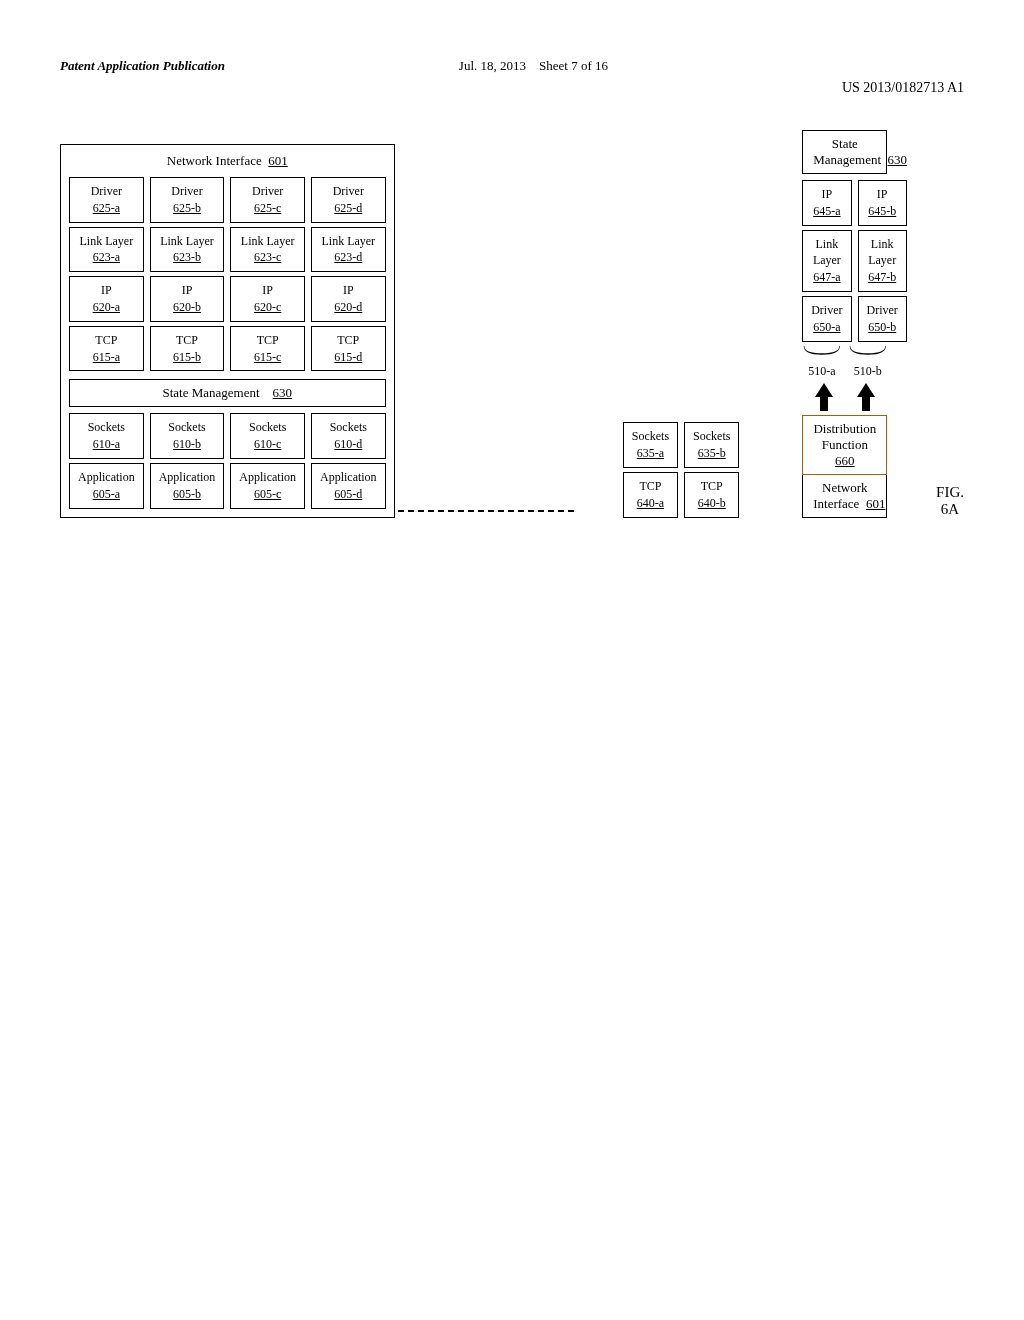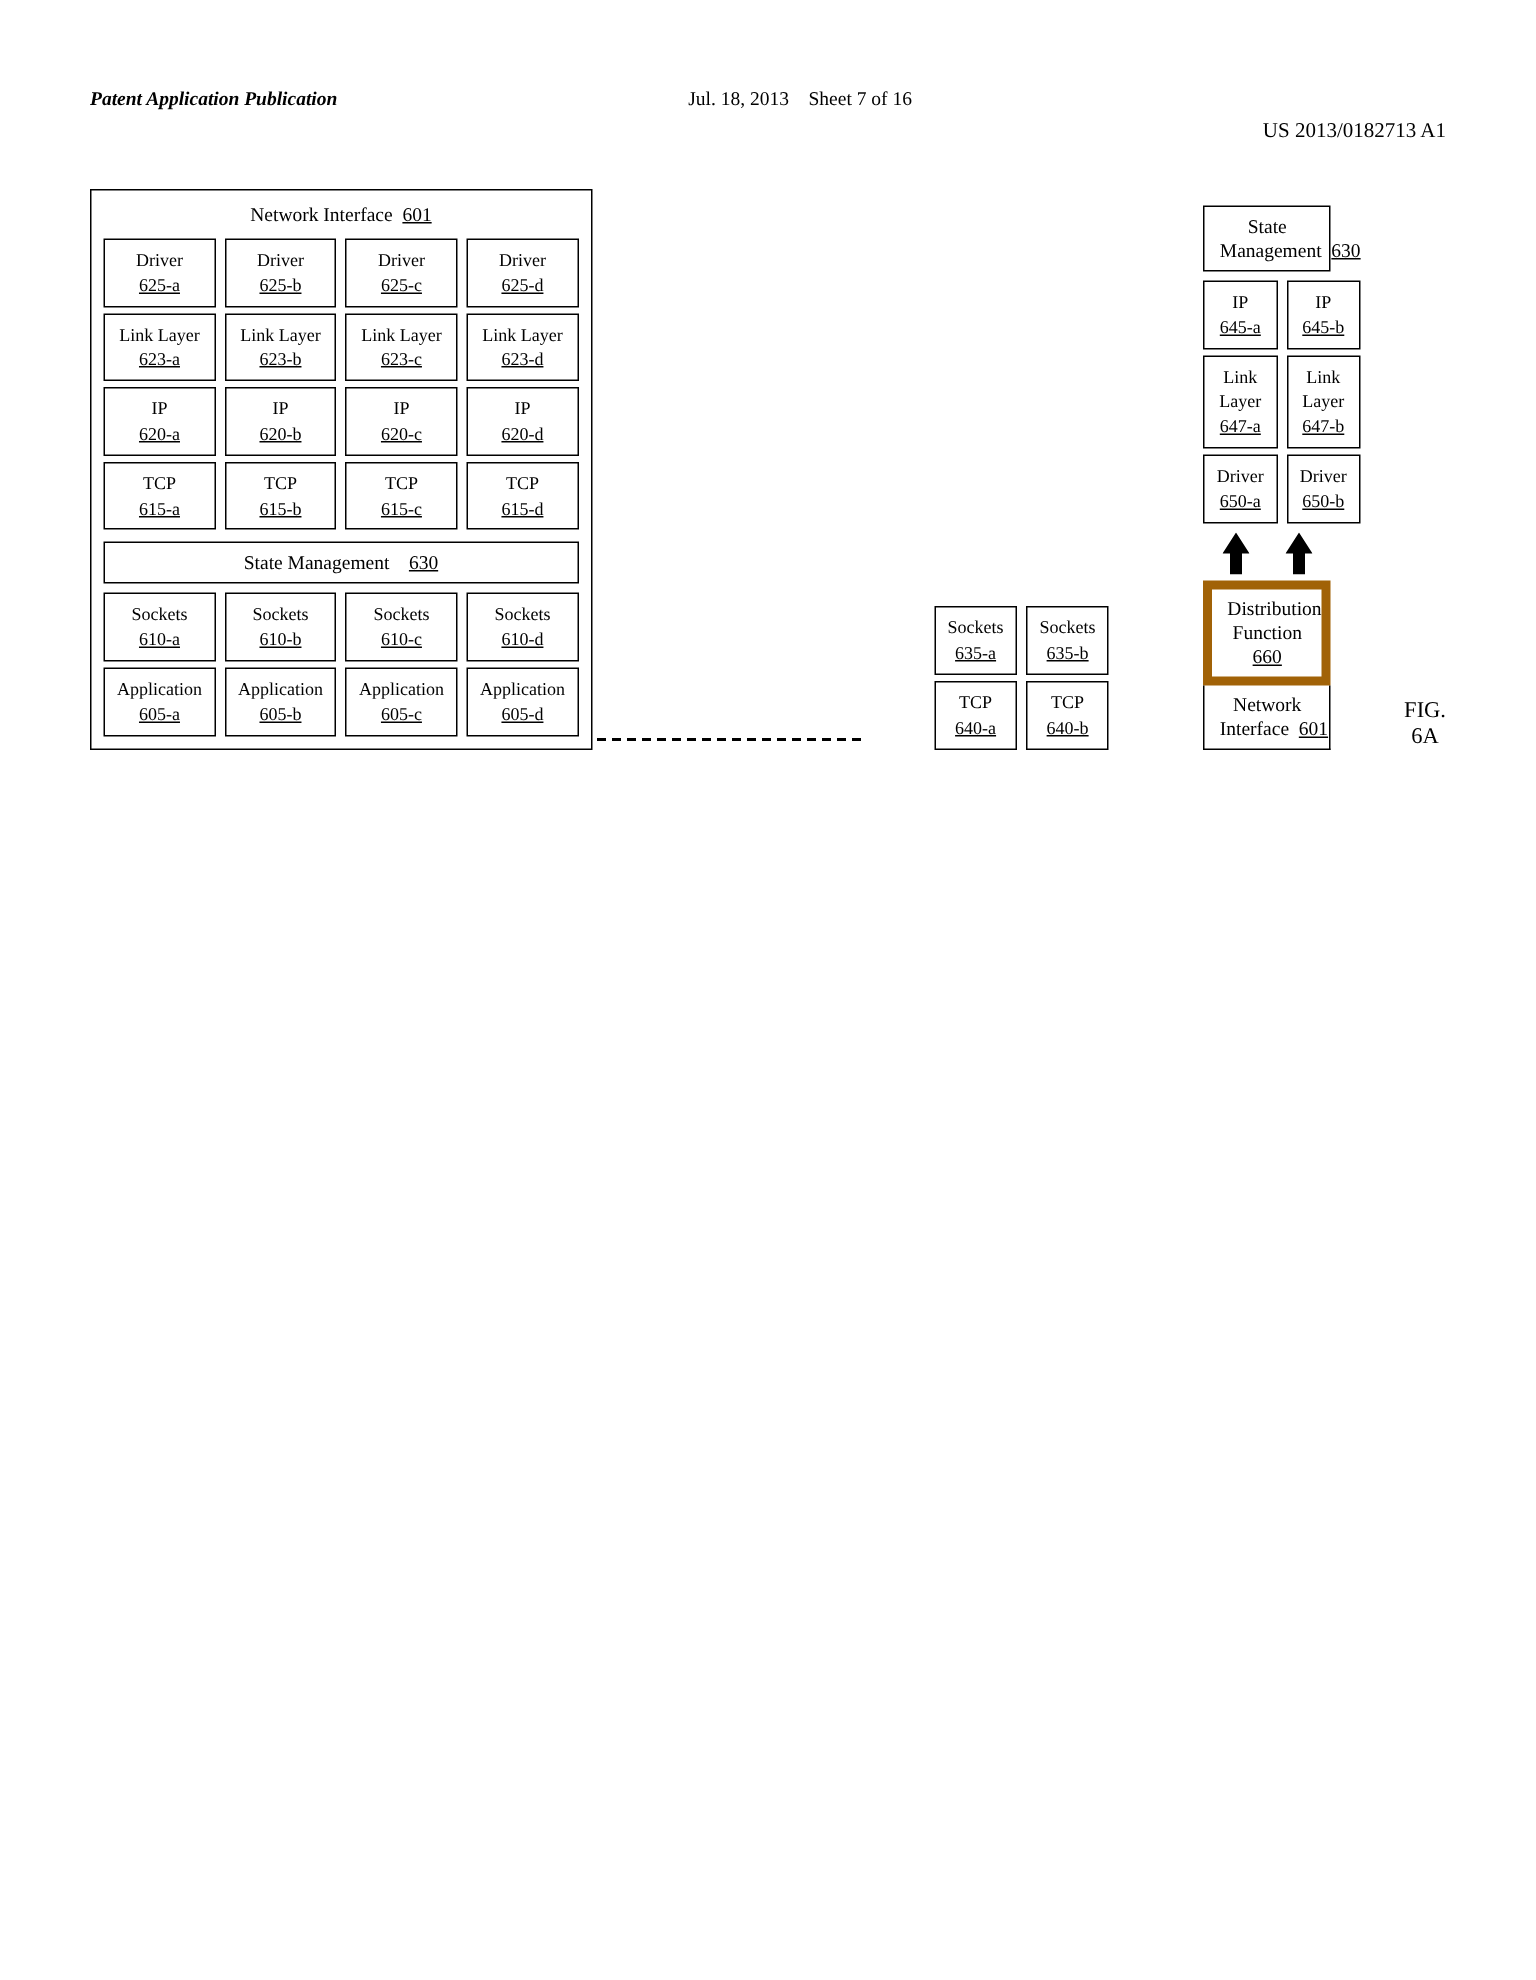--- a/index.html
+++ b/index.html
@@ -338,32 +338,44 @@
             <div class="stack-cell">
               <span>Link Layer</span><br><u>647-b</u>
             </div>
             <div class="stack-cell">
               <span>Driver</span><br><u>650-b</u>
             </div>
           </div>
         </div>
 
         <div class="brace-2col" style="width:100%;margin-top:2px;">
+          <div class="brace-item">
+            <svg class="brace-svg" viewBox="0 0 100 18" preserveAspectRatio="none">
+              <path d="M5,2 Q5,10 50,10 Q95,10 95,2" fill="none" stroke="#000" stroke-width="1.5"></path>
+            </svg>
+            <span class="brace-label">510-a</span>
+          </div>
+          <div class="brace-item">
+            <svg class="brace-svg" viewBox="0 0 100 18" preserveAspectRatio="none">
+              <path d="M5,2 Q5,10 50,10 Q95,10 95,2" fill="none" stroke="#000" stroke-width="1.5"></path>
+            </svg>
+            <span class="brace-label">510-b</span>
+          </div>
         </div>
 
         <div style="display:flex;justify-content:space-around;width:100%;margin:4px 0;">
           <svg width="18" height="28" viewBox="0 0 18 28">
             <polygon points="9,0 18,14 13,14 13,28 5,28 5,14 0,14" fill="#000"></polygon>
           </svg>
           <svg width="18" height="28" viewBox="0 0 18 28">
             <polygon points="9,0 18,14 13,14 13,28 5,28 5,14 0,14" fill="#000"></polygon>
           </svg>
         </div>
 
-        <div style="border:6px solid #a16207;padding:5px 10px;text-align:center;width:100%;margin-bottom:0;">
+        <div style="border:1px solid #a16207;padding:5px 10px;text-align:center;width:100%;margin-bottom:0;">
           <span>Distribution Function</span><br><u>660</u>
         </div>
 
         <div style="border:1px solid #000;border-top:none;padding:5px 10px;text-align:center;width:100%;">
           <span>Network Interface</span>&nbsp;&nbsp;<u>601</u>
         </div>
 
       </div>
       <div></div>
     </div>

